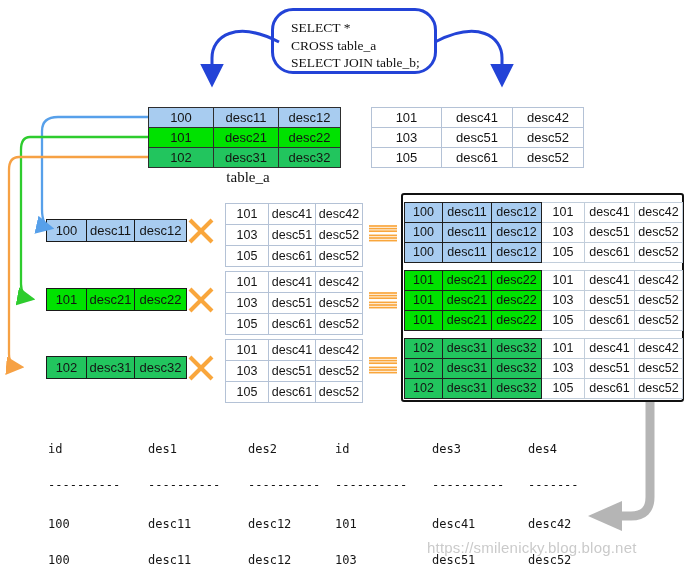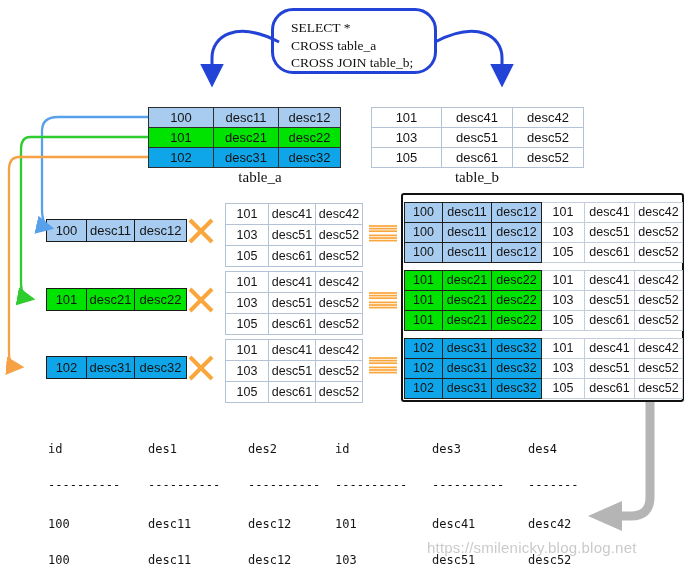--- a/index.html
+++ b/index.html
@@ -15,21 +15,21 @@
   td{padding:0;text-align:center;font-family:"Liberation Sans",sans-serif;color:#141414;overflow:hidden}
   .ta td{border:1px solid #2e2e2e;height:19px;line-height:19px;font-size:13px}
   .tb td{border:1px solid #b4c2d6;height:19px;line-height:19px;font-size:13px}
   .single td{border:1.5px solid #1a1a1a;height:21px;line-height:21px;font-size:13px}
   .bcopy td{border:1px solid #b4c2d6;height:20px;line-height:20px;font-size:12.5px}
   .res td{height:19px;line-height:19px;font-size:12.5px}
   .res .c{border:1px solid #1f1f1f}
   .res .w{border:1px solid #c2cedb}
   .rblue{background:#a8ccf0}
   .rgreen{background:#00e200}
-  .rorange{background:#0ea5e9}
+  .rorange{background:#22c55e}
   .tlabel{position:absolute;text-align:center;font-family:"Liberation Serif",serif;
           font-size:15px;color:#111;z-index:2}
   .resultbox{position:absolute;left:401px;top:193px;width:283px;height:209px;background:#fff;
              border:2.5px solid #111;border-radius:3px;z-index:1;box-sizing:border-box}
   
   .ocol{position:absolute;top:419px;font-family:"DejaVu Sans Mono",monospace;font-size:12px;
         line-height:12px;color:#141414;white-space:pre;z-index:2}
   .ocol div{height:12px}
   .ocol .dash{margin-bottom:3px}
   .watermark{position:absolute;left:427px;top:539px;font-size:15px;color:#bdbdbd;opacity:.8;
@@ -37,21 +37,21 @@
   svg.overlay{position:absolute;left:0;top:0;z-index:6;pointer-events:none}
 </style>
 </head>
 <body>
 
 <div id="stage">
 
   <div class="bubble">
     <div>SELECT *</div>
     <div>CROSS table_a</div>
-    <div>CROSS JOIN table_b;</div>
+    <div>SELECT JOIN table_b;</div>
   </div>
 
   <table class="ta" style="left:148px;top:107px">
     <colgroup>
         <col style="width:65px">
         <col style="width:65px">
         <col style="width:62px">
       </colgroup>
     <tbody>
         <tr class="rblue">
@@ -64,21 +64,21 @@
           <td>desc21</td>
           <td>desc22</td>
         </tr>
     <tr class="rorange">
           <td>102</td>
           <td>desc31</td>
           <td>desc32</td>
         </tr>
   </tbody>
     </table>
-  <div class="tlabel" style="left:164px;top:169px;width:192px">table_a</div>
+  <div class="tlabel" style="left:152px;top:169px;width:192px">table_a</div>
 
   <table class="tb" style="left:371px;top:107px">
     <colgroup>
         <col style="width:70px">
         <col style="width:71px">
         <col style="width:71px">
       </colgroup>
     <tbody>
         <tr>
           <td>101</td>
@@ -90,21 +90,20 @@
           <td>desc51</td>
           <td>desc52</td>
         </tr>
     <tr>
           <td>105</td>
           <td>desc61</td>
           <td>desc52</td>
         </tr>
   </tbody>
     </table>
-  <div class="tlabel" style="left:371px;top:169px;width:212px">table_b</div>
 
   <table class="single" style="left:46px;top:219px">
     <colgroup>
         <col style="width:40px">
         <col style="width:48px">
         <col style="width:52px">
       </colgroup>
     <tbody>
         <tr class="rblue">
           <td>100</td>

